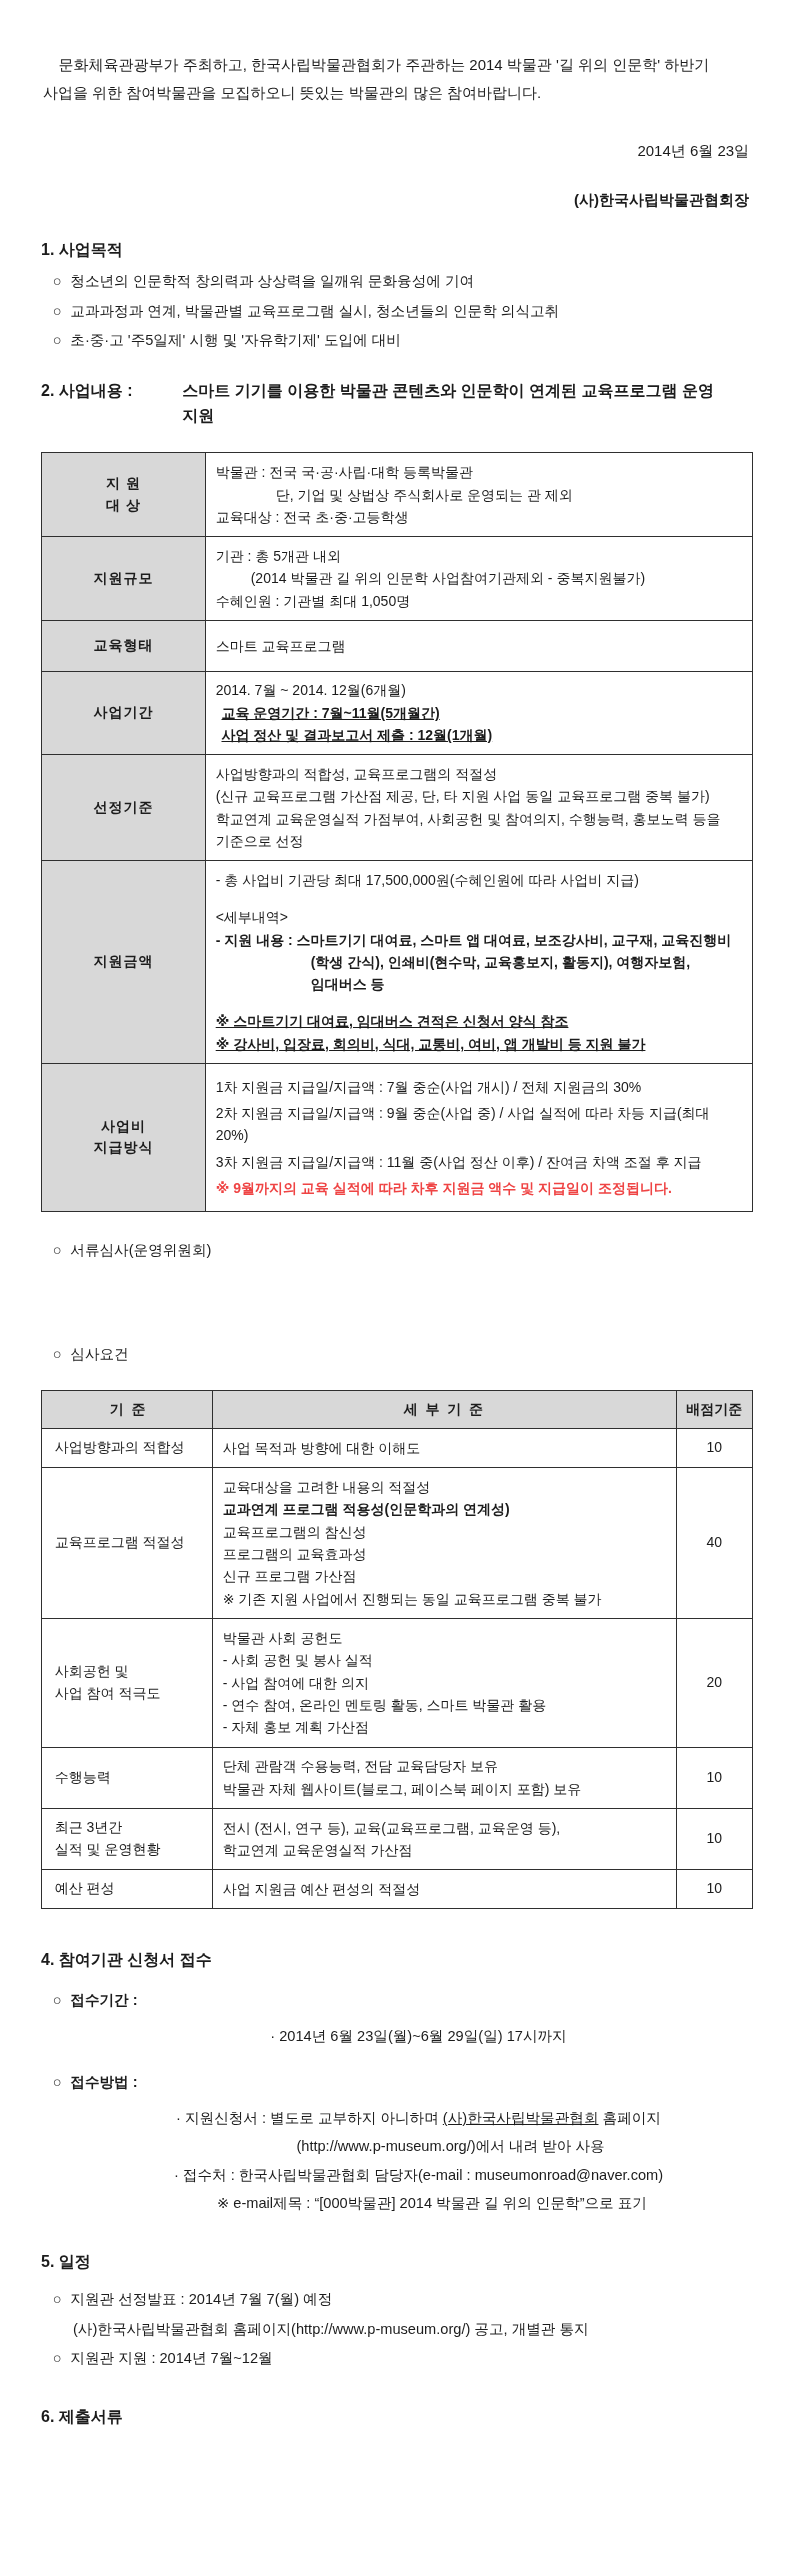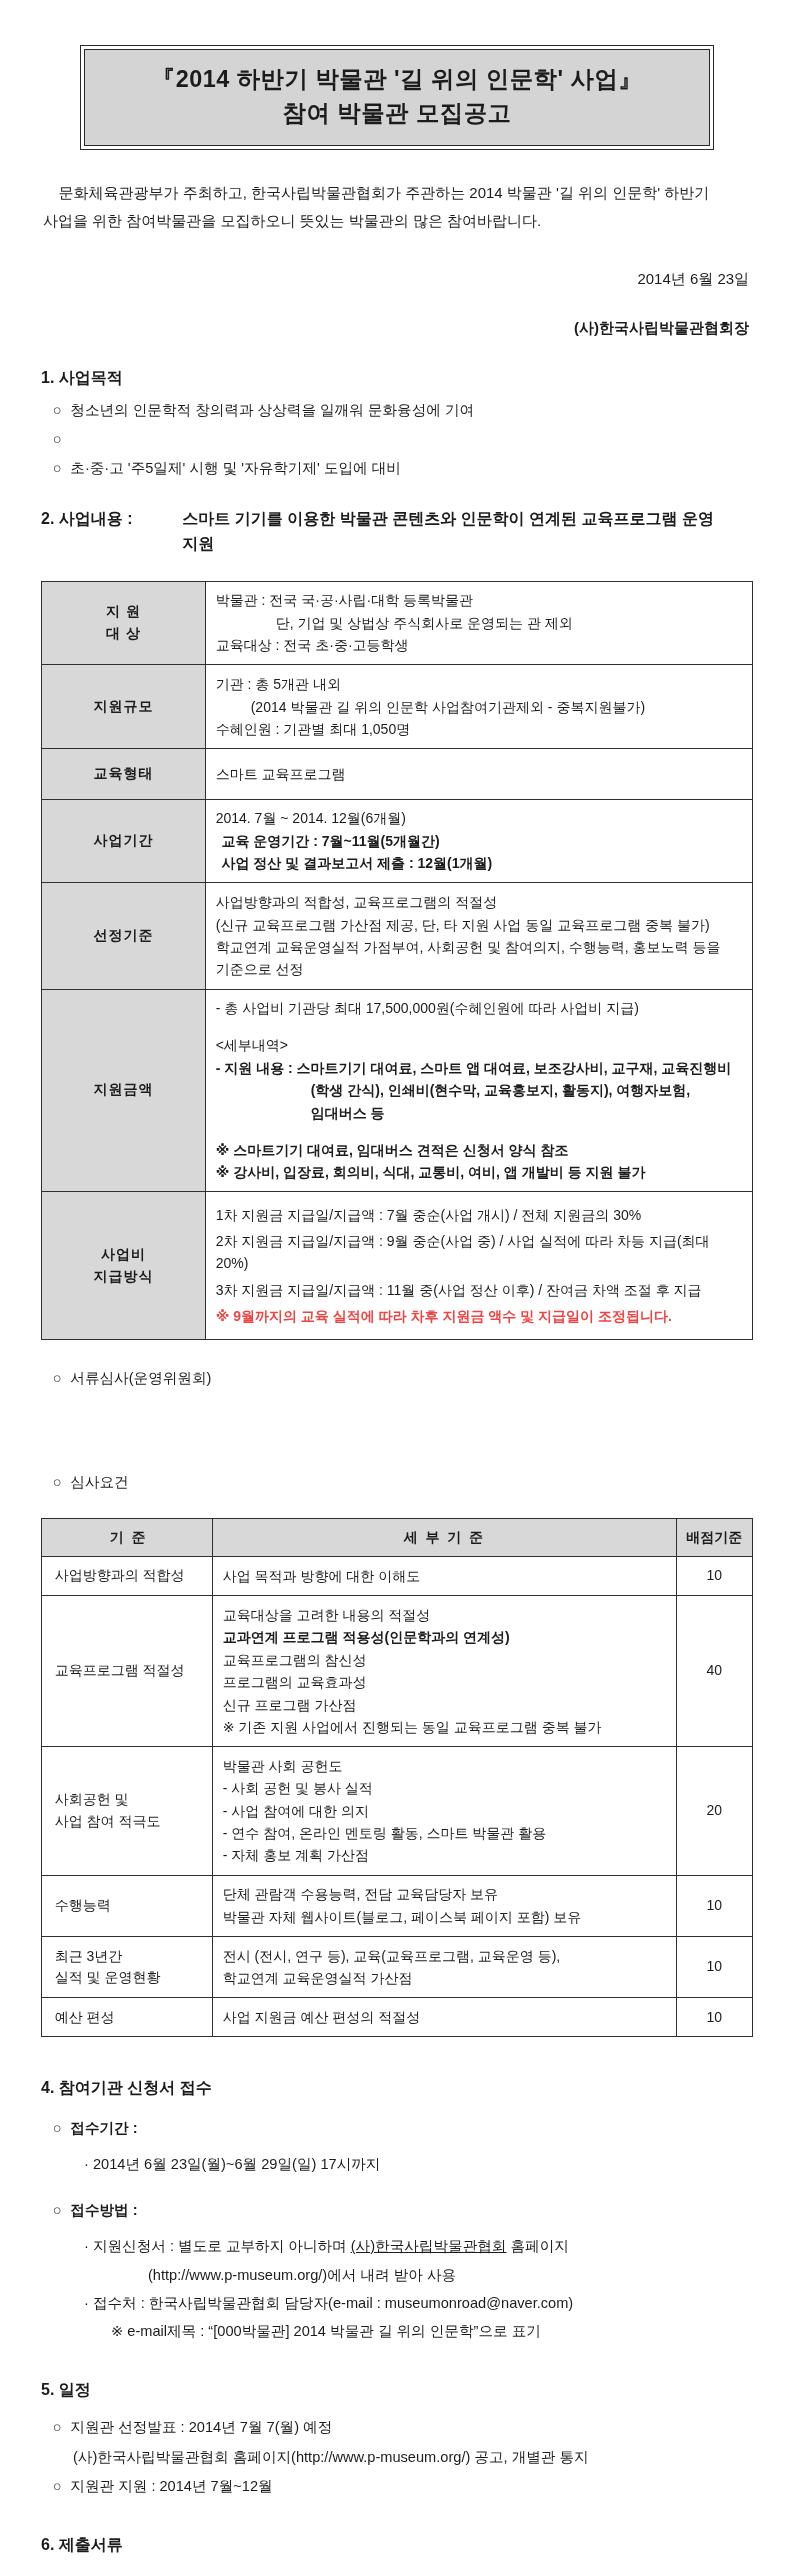--- a/index.html
+++ b/index.html
@@ -23,77 +23,72 @@
 
   .sec { margin-top: 27px; }
   .sec-heading { font-weight: bold; font-size: 16px; margin-bottom: 7.8px; }
   .sec-heading-flex { display: flex; font-weight: bold; font-size: 16px; margin-bottom: 13.6px; gap: 42px; }
   .sec-heading-flex .h-label { white-space: nowrap; margin-right: 7.8px; }
   .sec-heading-flex .h-text { white-space: pre-line; }
 
   .bullet { display: flex; margin: 6.8px 0 6.8px 11.7px; }
   .bullet .marker { font-weight: bold; margin-right: 8.8px; flex: 0 0 auto; }
   .bullet.bold-label .b-text { font-weight: bold; }
-  .sub-line { margin: 5.8px 0 5.8px 43px; }
+  .sub-line { margin: 5.8px 0 5.8px 43px; text-align: center; }
   .sub-line.deep { margin-left: 107px; }
   .sub-line.mid { margin-left: 70px; }
   .cont-line { margin: 1.9px 0 5.8px 32px; }
 
   
   table { border-collapse: collapse; width: 100%; margin-top: 9.7px; font-size: 14px; }
   table, th, td { border: 1px solid #2f2f2f; }
   table { border-width: 1.9px; margin-top: 24px; }
   th, td { padding: 7.8px 9.7px; vertical-align: middle; }
   .lbl-cell {
     background: #d8d8d8; width: 164px; text-align: center; font-weight: bold;
     white-space: pre-line; letter-spacing: 1px;
   }
   .val-cell { background: #fff; }
   .line { line-height: 1.6; }
   .line.ind-lg { padding-left: 60px; }
   .line.ind-md { padding-left: 35px; }
   .line.ind-sm { padding-left: 5.8px; }
-  .line.bold { font-weight: bold; }
+  .line.bold { font-weight: bold; text-decoration: underline; }
   .line.red { color: #ef4444; font-weight: bold; }
   .line.hang { padding-left: 95px; text-indent: -95px; font-weight: bold; }
   .gap { height: 14.6px; }
 
   .t2 th { background: #d8d8d8; font-weight: bold; letter-spacing: 1.9px; }
   .t2 .crit { width: 171px; text-align: left; white-space: pre-line; padding-left: 12.7px; }
   .t2 .pts { width: 58px; text-align: center; }
 
   .em-ul { font-weight: normal; text-decoration: underline; }
 
   .gap-block { height: 68px; }
 </style>
 </head>
 <body>
 
 <div class="page">
 
-  <div class="title-box-outer">
-    <div class="title-box">
-      <div class="title-line">『2014 하반기 박물관  '길 위의 인문학' 사업』</div>
-      <div class="title-line">참여 박물관 모집공고</div>
-    </div>
-  </div>
 
   <p class="intro">문화체육관광부가 주최하고, 한국사립박물관협회가 주관하는 2014 박물관 '길 위의 인문학' 하반기 사업을 위한 참여박물관을 모집하오니 뜻있는 박물관의 많은 참여바랍니다.</p>
 
   <div class="date-line">2014년 6월 23일</div>
   <div class="signer-line">(사)한국사립박물관협회장</div>
 
   <div class="sec">
     <div class="sec-heading">1. 사업목적</div>
     <div class="bullet">
       <span class="marker">○</span>
       <span class="b-text">청소년의 인문학적 창의력과 상상력을 일깨워 문화융성에 기여</span>
     </div>
     <div class="bullet">
       <span class="marker">○</span>
+      <span class="b-text">교과과정과 연계, 박물관별 교육프로그램 실시, 청소년들의 인문학 의식고취</span>
     </div>
     <div class="bullet">
       <span class="marker">○</span>
       <span class="b-text">초·중·고 '주5일제' 시행 및 '자유학기제' 도입에 대비</span>
     </div>
   </div>
 
   <div class="sec">
     <div class="sec-heading-flex">
       <span class="h-label">2. 사업내용 :</span>

